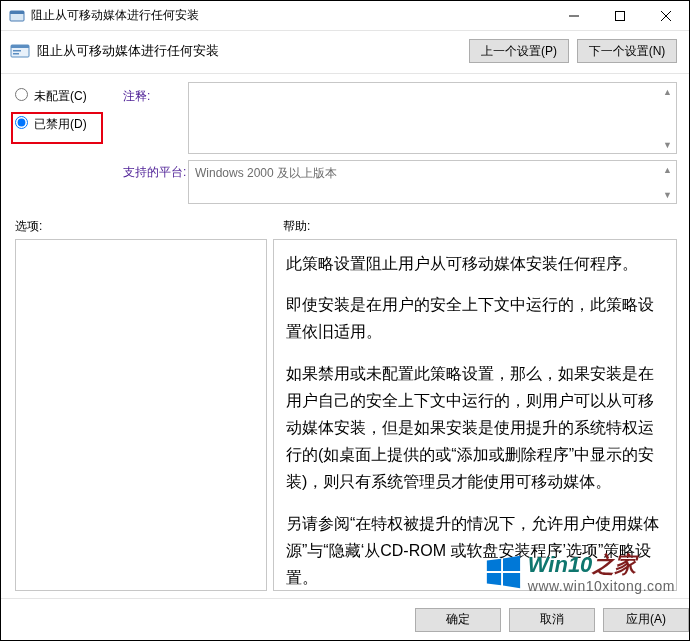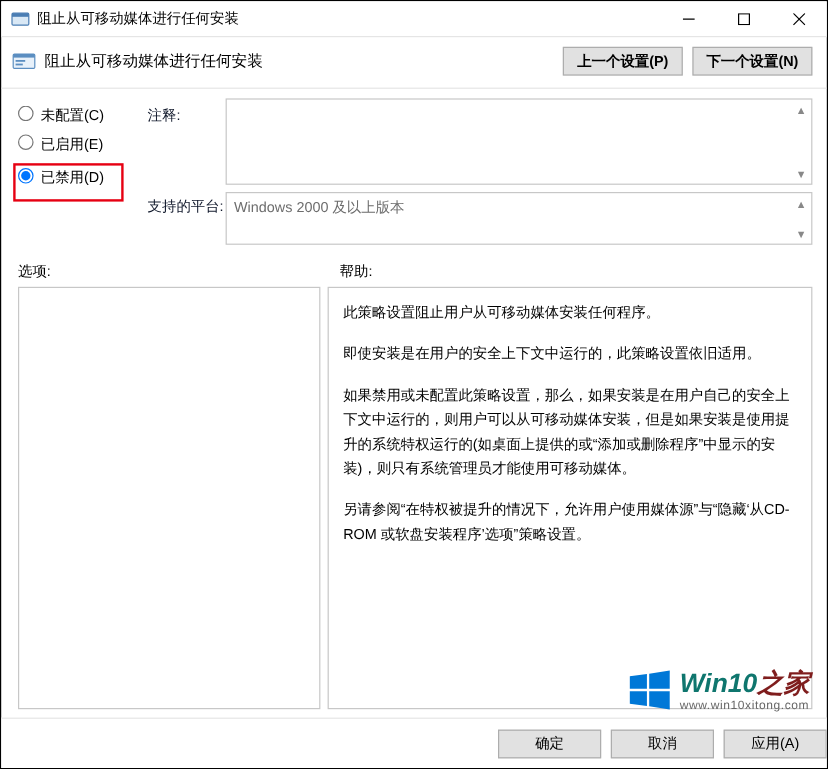--- a/index.html
+++ b/index.html
@@ -48,21 +48,20 @@
   }
   .header-row .title { flex: 1; font-size: 13px; }
   .navbtn {
     width: 100px; height: 24px;
     background: #e1e1e1;
     border: 1px solid #adadad;
     font-size: 12px;
     font-family: inherit;
     margin-left: 8px;
     cursor: pointer;
-    font-weight: bold;
   }
   
   .bodygrid {
     display: grid;
     grid-template-columns: 108px 65px 1fr;
     padding: 8px 12px 0 14px;
     gap: 0;
   }
   .radios {
     grid-column: 1; grid-row: 1 / span 2;
@@ -72,21 +71,21 @@
   .radio-row input { margin: 0 6px 0 0; }
   .highlight {
     border: 2px solid #e60012;
     padding: 2px 4px 2px 2px;
     margin-left: -4px;
     width: 92px;
   }
   .lbl-col {
     grid-column: 2;
     padding-top: 6px;
-    color: #0f172a;
+    color: #4c1d95;
   }
   .comment-box, .platform-box {
     grid-column: 3;
     border: 1px solid #c7c7c7;
     background: #fff;
     position: relative;
     font-size: 12px;
     padding: 4px 18px 4px 6px;
   }
   .comment-box { height: 72px; grid-row: 1; }
@@ -113,21 +112,21 @@
     padding: 0 12px 0 14px;
     gap: 6px;
     height: 352px;
   }
   .pane {
     border: 1px solid #c7c7c7;
     background: #fff;
     overflow: hidden;
   }
   .pane.left { width: 252px; }
-  .pane.right { flex: 1; padding: 10px 12px; line-height: 1.7; font-size: 12px; overflow-y: auto; }
+  .pane.right { flex: 1; padding: 10px 12px; line-height: 1.7; font-size: 16px; overflow-y: auto; }
   .pane.right p { margin: 0 0 14px 0; }
   
   .footer {
     position: absolute;
     left: 0; right: 0; bottom: 0;
     height: 42px;
     border-top: 1px solid #e5e5e5;
     display: flex;
     align-items: center;
     justify-content: flex-end;
@@ -144,21 +143,21 @@
   }
   
   .watermark {
     position: absolute;
     right: 14px; bottom: 46px;
     display: flex; align-items: center; gap: 6px;
     pointer-events: none;
   }
   .watermark .logo svg { display:block; }
   .watermark .txt1 { font-size: 22px; font-weight: 700; font-style: italic; color: #0f766e; font-family: Arial, sans-serif; }
-  .watermark .txt2 { font-size: 10px; color: #666; letter-spacing: 0.5px; margin-top: -2px; }
+  .watermark .txt2 { font-size: 14px; color: #666; letter-spacing: 0.5px; margin-top: -2px; }
 </style>
 </head>
 <body>
 
 <div class="titlebar">
   <span class="icon">
     <svg width="16" height="16" viewBox="0 0 16 16">
       <rect x="1" y="3" width="14" height="10" rx="1" fill="#d9e8f5" stroke="#4a7db3"></rect>
       <rect x="1" y="3" width="14" height="3" fill="#4a7db3"></rect>
     </svg>
@@ -197,24 +196,20 @@
   <button class="navbtn">上一个设置(P)</button>
   <button class="navbtn">下一个设置(N)</button>
 </div>
 
 <div class="bodygrid">
   <div class="radios">
     <label class="radio-row">
       <input type="radio" name="state" style="">
       <span>未配置(C)</span>
     </label>
-    <label class="radio-row">
-      <input type="radio" name="state" style="">
-      <span>已启用(E)</span>
-    </label>
     <div class="highlight">
       <label class="radio-row">
         <input type="radio" name="state" checked="" style="">
         <span>已禁用(D)</span>
       </label>
     </div>
   </div>
 
   <div class="lbl-col" style="grid-row:1">注释:</div>
   <div class="comment-box">

